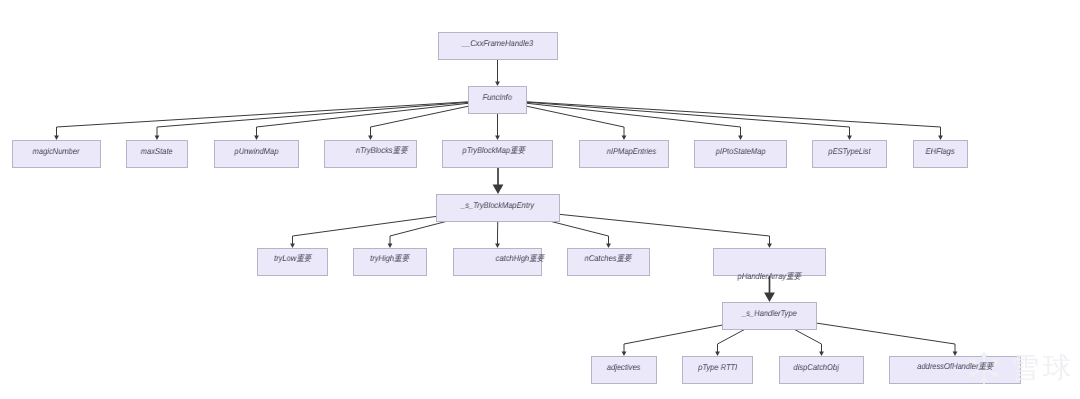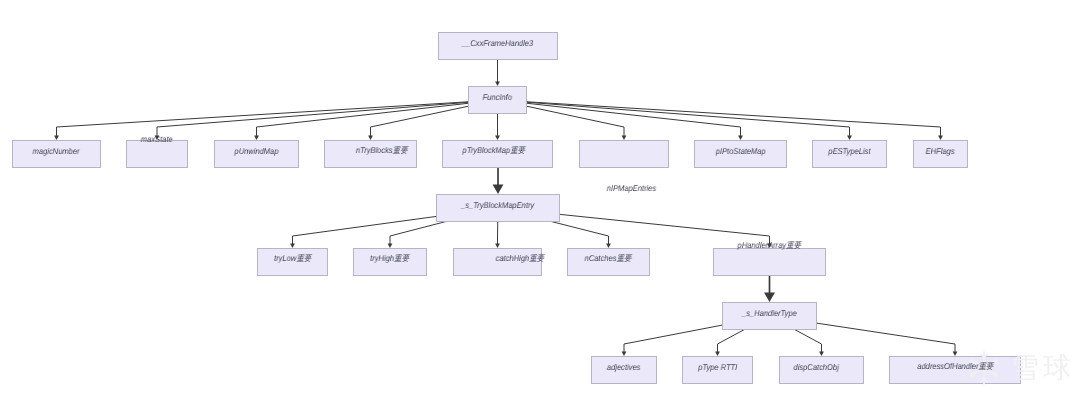--- a/index.html
+++ b/index.html
@@ -153,33 +153,33 @@
   <div id="labellayer">
       <div class="nodelabel" style="left: 438px; top: 32px; width: 120px; height: 28px;">
         <span>__CxxFrameHandle3</span>
       </div>
       <div class="nodelabel" style="left: 468px; top: 86px; width: 59px; height: 28px;">
         <span>FuncInfo</span>
       </div>
       <div class="nodelabel" style="left: 12px; top: 140px; width: 89px; height: 28px;">
         <span>magicNumber</span>
       </div>
-      <div class="nodelabel" style="left: 126px; top: 128px; width: 62px; height: 28px;">
+      <div class="nodelabel" style="left: 126px; top: 140px; width: 62px; height: 28px;">
         <span>maxState</span>
       </div>
       <div class="nodelabel" style="left: 214px; top: 140px; width: 85px; height: 28px;">
         <span>pUnwindMap</span>
       </div>
       <div class="nodelabel" style="left: 324px; top: 140px; width: 93px; height: 28px; margin-left: 11px;">
         <span>nTryBlocks重要</span>
       </div>
       <div class="nodelabel" style="left: 442px; top: 140px; width: 103px; height: 28px;">
         <span>pTryBlockMap重要</span>
       </div>
-      <div class="nodelabel" style="left: 579px; top: 140px; width: 104px; height: 28px; margin-top: 37px;">
+      <div class="nodelabel" style="left: 579px; top: 140px; width: 104px; height: 28px;">
         <span>nIPMapEntries</span>
       </div>
       <div class="nodelabel" style="left: 694px; top: 140px; width: 93px; height: 28px;">
         <span>pIPtoStateMap</span>
       </div>
       <div class="nodelabel" style="left: 812px; top: 140px; width: 75px; height: 28px;">
         <span>pESTypeList</span>
       </div>
       <div class="nodelabel" style="left: 913px; top: 140px; width: 55px; height: 28px;">
         <span>EHFlags</span>
@@ -192,21 +192,21 @@
       </div>
       <div class="nodelabel" style="left: 353px; top: 248px; width: 74px; height: 28px;">
         <span>tryHigh重要</span>
       </div>
       <div class="nodelabel" style="left: 453px; top: 248px; width: 89px; height: 28px; padding-left: 44px;">
         <span>catchHigh重要</span>
       </div>
       <div class="nodelabel" style="left: 567px; top: 248px; width: 83px; height: 28px;">
         <span>nCatches重要</span>
       </div>
-      <div class="nodelabel" style="left: 713px; top: 231px; width: 113px; height: 36px;">
+      <div class="nodelabel" style="left: 713px; top: 262px; width: 113px; height: 36px;">
         <span>pHandlerArray重要</span>
       </div>
       <div class="nodelabel" style="left: 722px; top: 302px; width: 95px; height: 28px; border-radius: 14px;">
         <span>_s_HandlerType</span>
       </div>
       <div class="nodelabel" style="left: 591px; top: 356px; width: 66px; height: 28px;">
         <span>adjectives</span>
       </div>
       <div class="nodelabel" style="left: 682px; top: 356px; width: 71px; height: 28px;">
         <span>pType RTTI</span>

